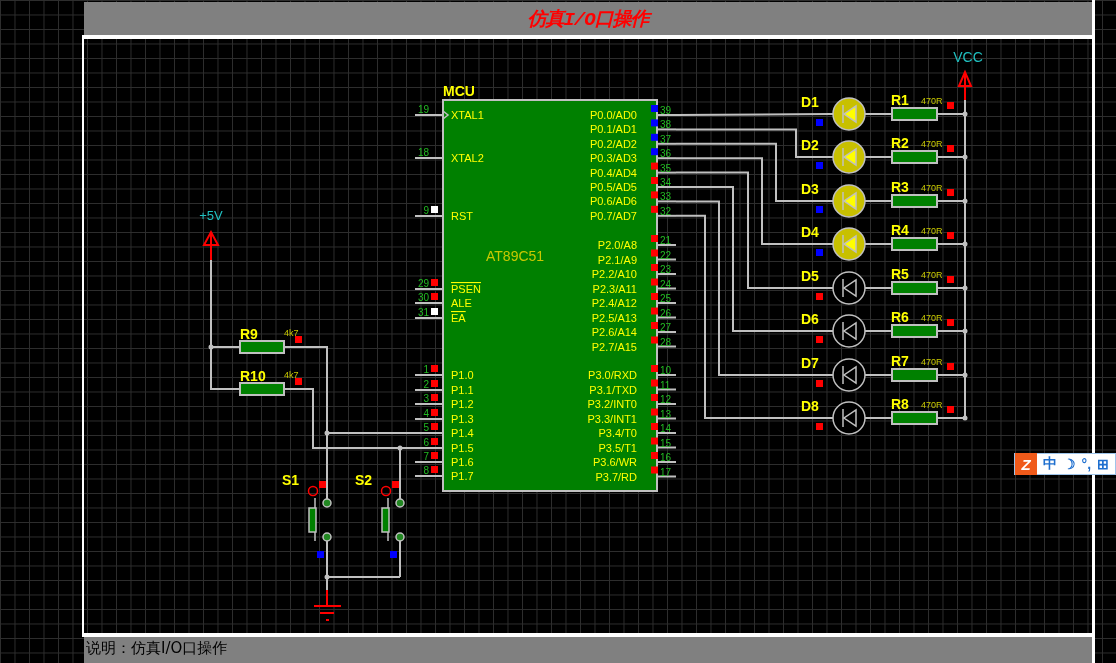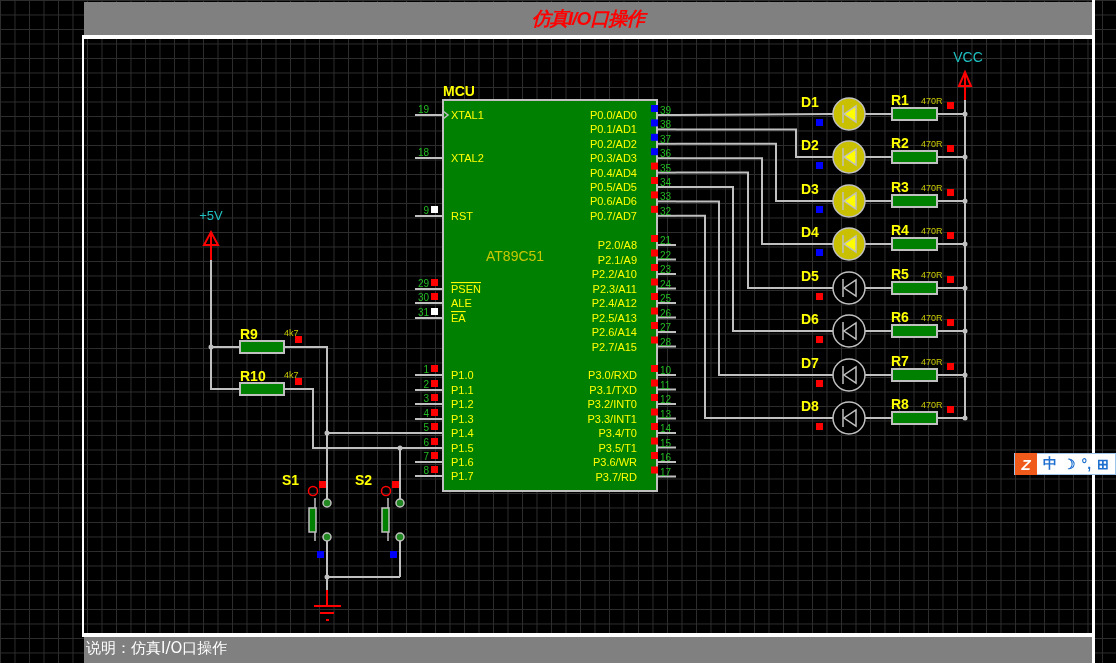--- a/index.html
+++ b/index.html
@@ -9,28 +9,28 @@
     position:absolute; left:0; top:0; width:1116px; height:663px;
     background-color:#000;
     background-image:
       linear-gradient(#2e2e2e 1px, transparent 1px),
       linear-gradient(90deg, #2e2e2e 1px, transparent 1px);
     background-size:14.5px 14.5px;
   }
   .title-bar { position:absolute; left:84px; top:2px; width:1008px; height:33px;
     background:#808080; display:flex; align-items:center; justify-content:center; }
   .title-bar span { color:#ff0000; font-style:italic; font-size:19px; font-weight:bold;
-    font-family:Liberation Sans, sans-serif; letter-spacing:-1px; }
+    font-family:Liberation Mono, monospace; letter-spacing:-1px; }
   .sep-top { position:absolute; left:82px; top:35px; width:1012px; height:4px; background:#fff; }
   .frame { position:absolute; left:82px; top:39px; width:1012px; height:594px;
     border-left:2px solid #fff; border-right:2px solid #fff; box-sizing:border-box; }
   .right-white { position:absolute; left:1092px; top:0; width:3px; height:663px; background:#fff; }
   .sep-bot { position:absolute; left:82px; top:633px; width:1012px; height:4px; background:#fff; }
   .desc-bar { position:absolute; left:84px; top:637px; width:1008px; height:26px; background:#808080; }
-  .desc-bar span { position:absolute; left:2px; top:2px; color:#ffffff; font-size:15px;
+  .desc-bar span { position:absolute; left:2px; top:2px; color:#000000; font-size:15px;
     font-family:"DejaVu Sans", sans-serif; }
   svg.sch { position:absolute; left:0; top:0; }
   .ime { position:absolute; left:1014px; top:453px; width:102px; height:22px; background:#fff;
     border:1px solid #9ec4ea; box-sizing:border-box; display:flex; align-items:center; }
   .ime .logo { width:22px; height:22px; background:#f05a1a; color:#fff; font-weight:bold;
     font-size:15px; display:flex; align-items:center; justify-content:center; font-style:italic; }
   .ime .it { color:#1e6fcf; font-size:14px; font-weight:bold; margin-left:6px; }
 </style>
 </head>
 <body>

